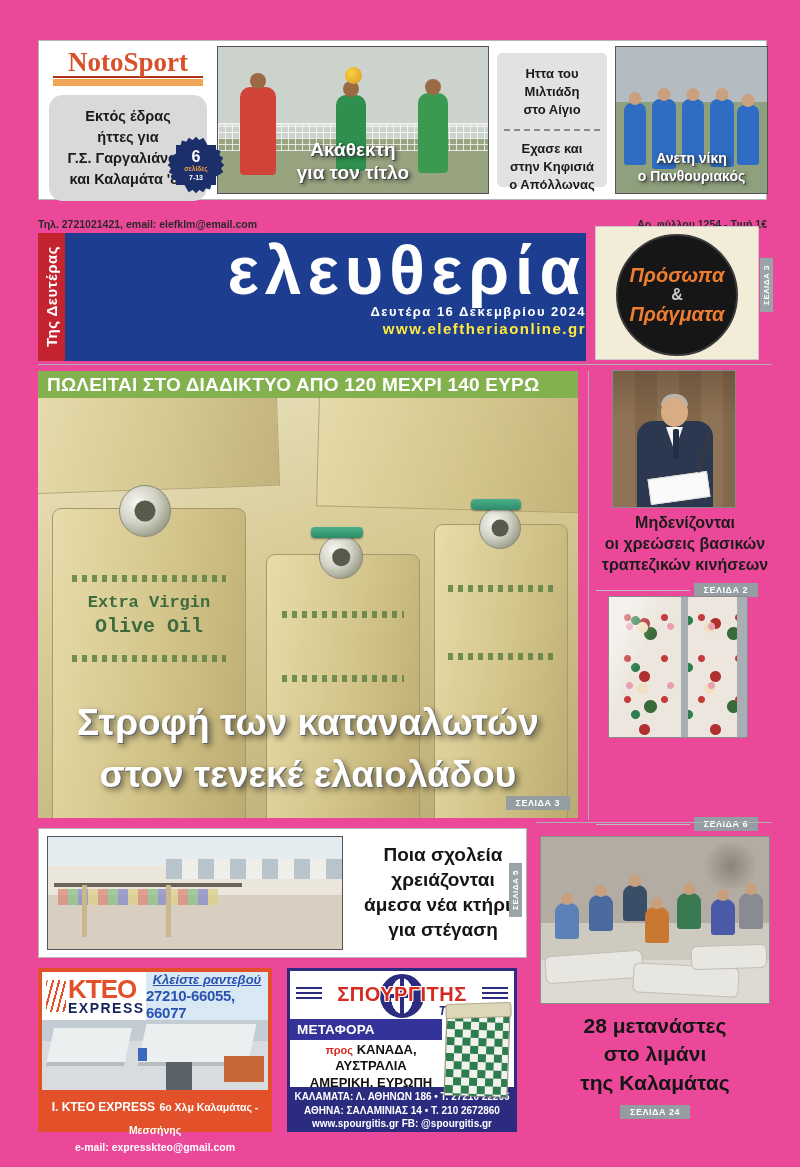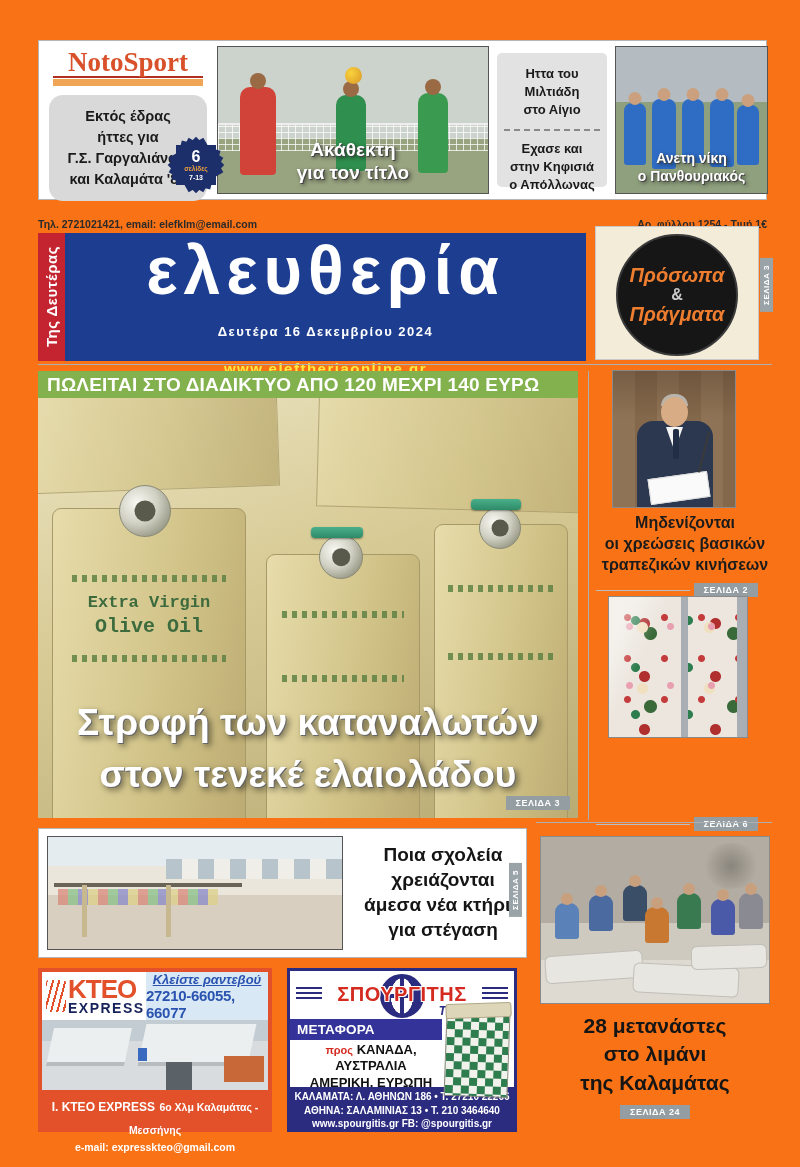--- a/index.html
+++ b/index.html
@@ -1,16 +1,16 @@
 <!DOCTYPE html>
 <html><head>
 <meta charset="utf-8">
 <style>
   html,body{margin:0;padding:0;background:#fff;}
-  .page{position:relative;width:800px;height:1167px;background:#f97316;overflow:hidden;
+  .page{position:relative;width:800px;height:1167px;background:#ec4899;overflow:hidden;
         font-family:"Liberation Sans","DejaVu Sans",sans-serif;color:#111;}
   .ml{white-space:pre-line;}
   .abs{position:absolute;}
 
   
   .pbadge{display:inline-block;background:#939da2;color:#fff;font-weight:bold;
           font-size:9px;letter-spacing:.5px;padding:2px 10px;}
   .vbadge{position:absolute;background:#9aa3a8;color:#fff;font-weight:bold;font-size:8px;
           writing-mode:vertical-rl;transform:rotate(180deg);padding:7px 2px;letter-spacing:.5px;}
 
@@ -67,21 +67,21 @@
 
   
   .mast-info{left:38px;top:218px;width:729px;display:flex;justify-content:space-between;
              font-size:10.5px;font-weight:bold;color:#2a2a2a;}
   .banner{left:38px;top:233px;width:548px;height:128px;background:#1d3e90;}
   .edition-strip{position:absolute;left:0;top:0;width:27px;height:100%;background:#c32430;
                  display:flex;align-items:center;justify-content:center;}
   .edition-text{writing-mode:vertical-rl;transform:rotate(180deg);color:#fff;font-weight:bold;
                 font-size:15px;letter-spacing:.5px;}
   .banner-inner{position:absolute;left:27px;right:0;top:0;bottom:0;display:flex;
-                flex-direction:column;align-items:center;gap:20px;}
+                flex-direction:column;align-items:flex-end;}
   .paper-logo{color:#fff;font-weight:bold;font-size:66px;line-height:64px;letter-spacing:6px;
               margin-top:5px;transform:scaleY(1.04);}
   .paper-date{color:#fff;font-weight:bold;font-size:13px;letter-spacing:1.5px;margin-top:2px;}
   .paper-url{color:#ffe93d;font-weight:bold;font-size:15px;letter-spacing:1.5px;margin-top:1px;}
 
   .prosopa{left:595px;top:226px;width:164px;height:134px;background:#f2ecd9;border:1px solid #c8c8c8;
            box-sizing:border-box;}
   .prosopa-circle{position:absolute;left:20px;top:7px;width:118px;height:118px;border-radius:50%;
                   background:#161616;border:2px solid #3a3a3a;display:flex;flex-direction:column;
                   align-items:center;justify-content:center;line-height:1.08;}
@@ -465,18 +465,18 @@
       </div>
       <div>ΑΜΕΡΙΚΗ, ΕΥΡΩΠΗ</div>
       <div>
         <span class="sp-red">και</span>
         <span>ΣΕ ΟΛΗ ΤΗΝ ΕΛΛΑΔΑ</span>
       </div>
     </div>
     <div class="sp-tin"></div>
     <div class="sp-footer">
       <div>ΚΑΛΑΜΑΤΑ: Λ. ΑΘΗΝΩΝ 186 • Τ. 27210 22266</div>
-      <div>ΑΘΗΝΑ: ΣΑΛΑΜΙΝΙΑΣ 13 • Τ. 210 3464640</div>
+      <div>ΑΘΗΝΑ: ΣΑΛΑΜΙΝΙΑΣ 14 • Τ. 210 2672860</div>
       <div>www.spourgitis.gr  FB: @spourgitis.gr</div>
     </div>
   </div>
 
 </div>
 
 </body></html>

